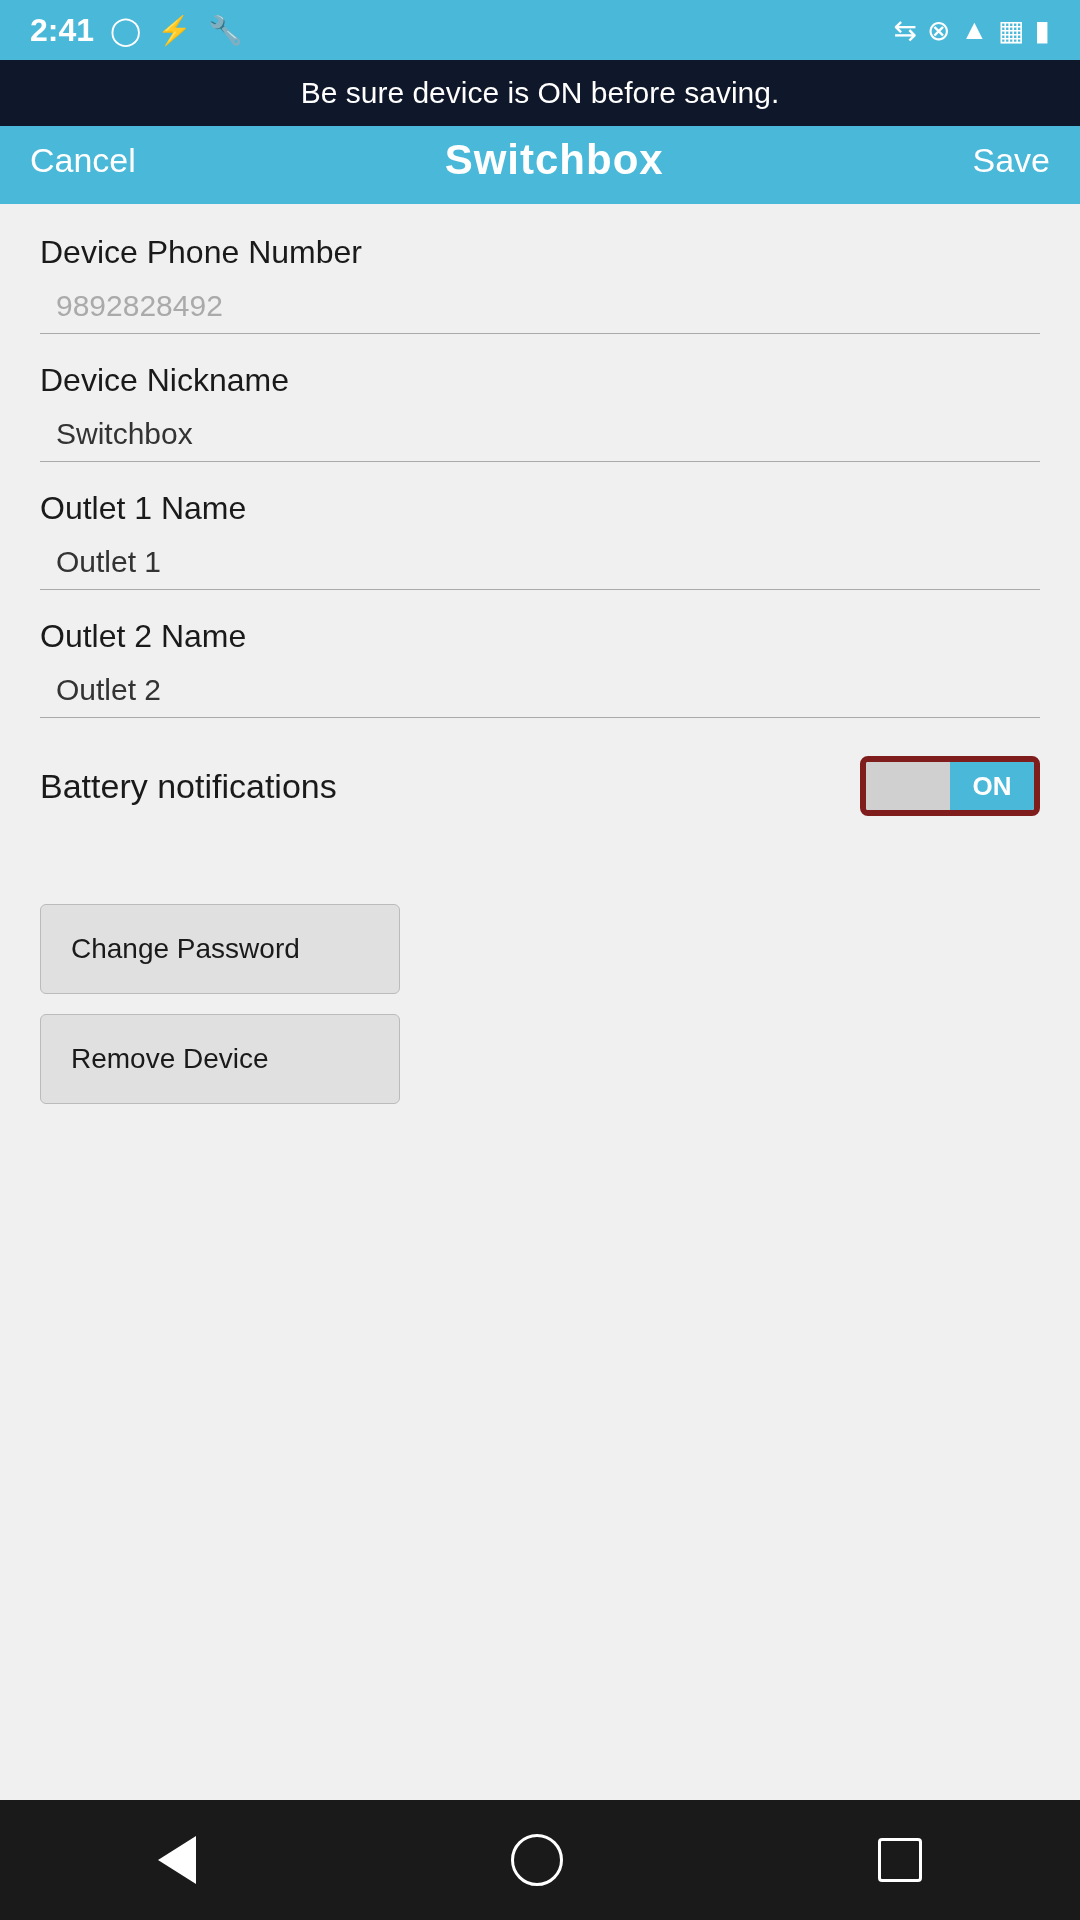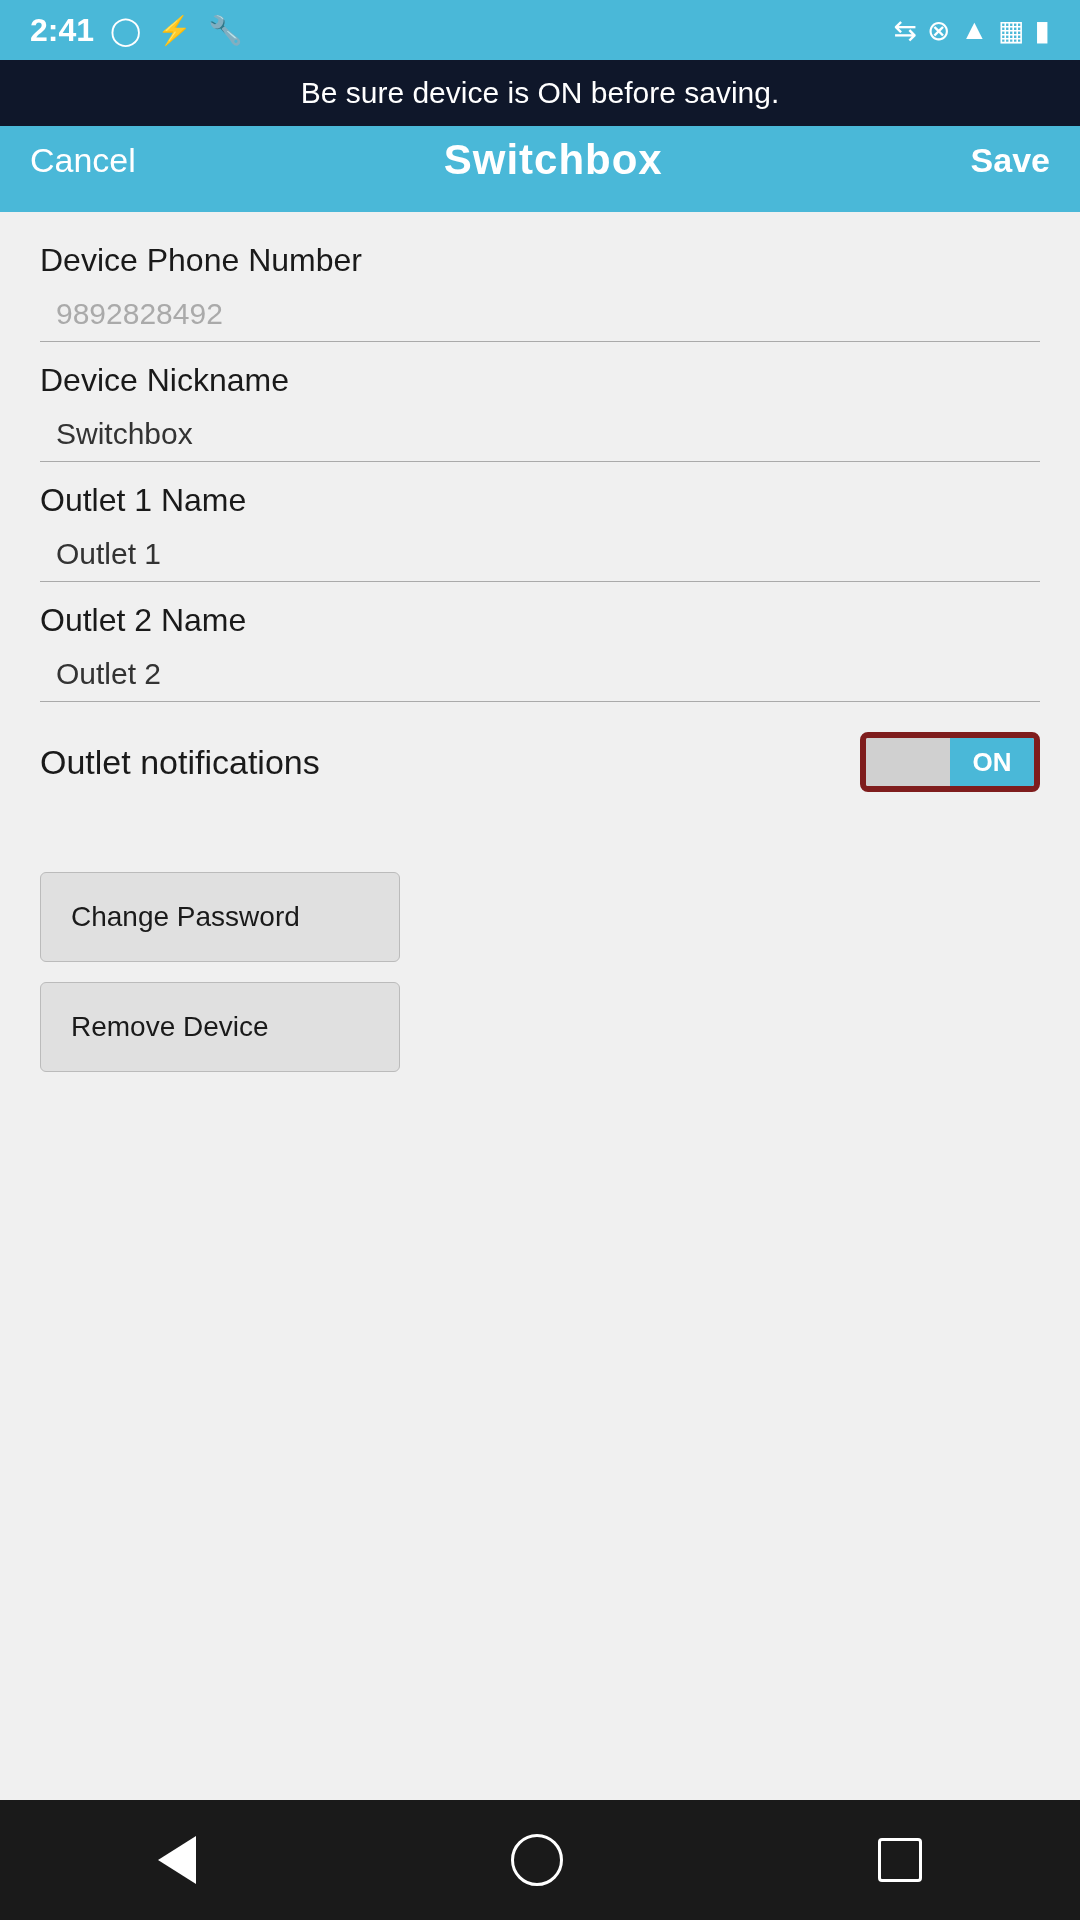--- a/index.html
+++ b/index.html
@@ -57,21 +57,21 @@
       color: white;
       font-size: 30px;
     }
 
     
     .top-nav {
       background: #4ab8d8;
       display: flex;
       align-items: center;
       justify-content: space-between;
-      padding: 10px 30px 28px 30px;
+      padding: 10px 30px 20px 30px;
     }
 
     .nav-cancel {
       color: white;
       font-size: 34px;
       background: none;
       border: none;
       cursor: pointer;
     }
 
@@ -81,31 +81,30 @@
       font-weight: bold;
       letter-spacing: 1px;
     }
 
     .nav-save {
       color: white;
       font-size: 34px;
       background: none;
       border: none;
       cursor: pointer;
-      font-weight: bold;
     }
 
     
     .main-content {
       flex: 1;
       background: #f0f0f0;
       padding: 30px 40px;
       display: flex;
       flex-direction: column;
-      gap: 0;
+      gap: 8px;
     }
 
     .field-group {
       margin-bottom: 20px;
     }
 
     .field-label {
       font-size: 32px;
       color: #1a1a1a;
       margin-bottom: 8px;
@@ -276,21 +275,21 @@
     <div class="field-label">Outlet 1 Name</div>
     <input class="field-input" type="text" value="Outlet 1" style="">
   </div>
 
   <div class="field-group">
     <div class="field-label">Outlet 2 Name</div>
     <input class="field-input" type="text" value="Outlet 2" style="">
   </div>
 
   <div class="toggle-row">
-    <span class="toggle-label">Outlet notifications</span>
+    <span class="toggle-label">Battery notifications</span>
     <div class="toggle-switch">
       <div class="toggle-off-part"></div>
       <div class="toggle-on-part">
         <span>ON</span>
       </div>
     </div>
   </div>
 
   <div class="action-buttons">
     <button class="action-btn">Change Password</button>

